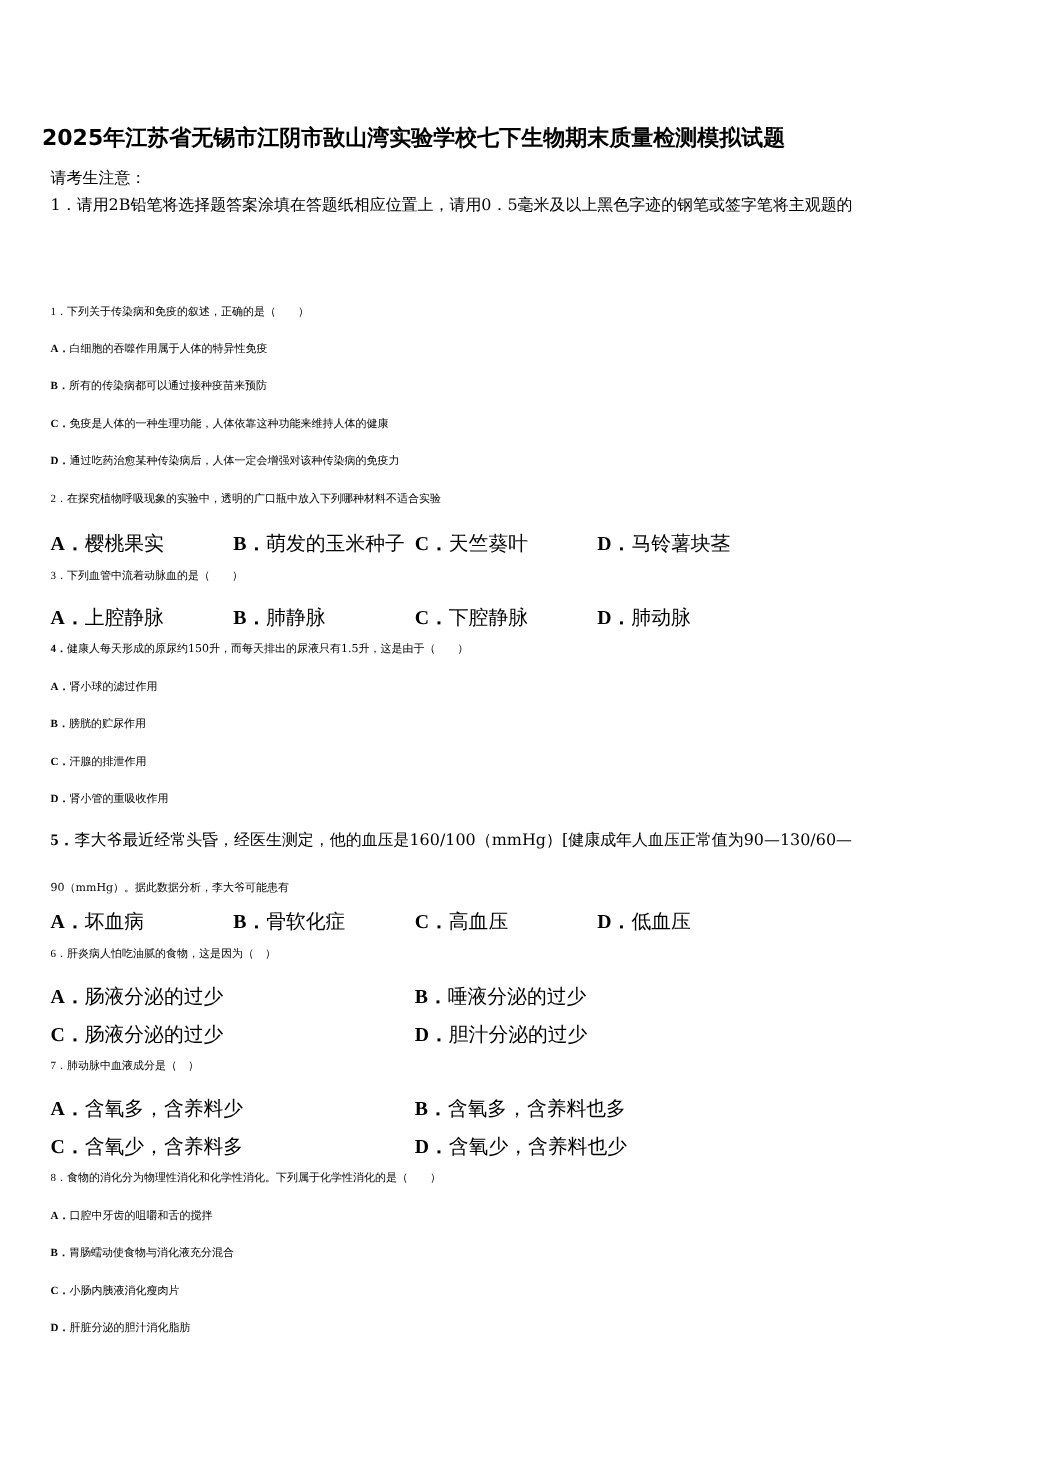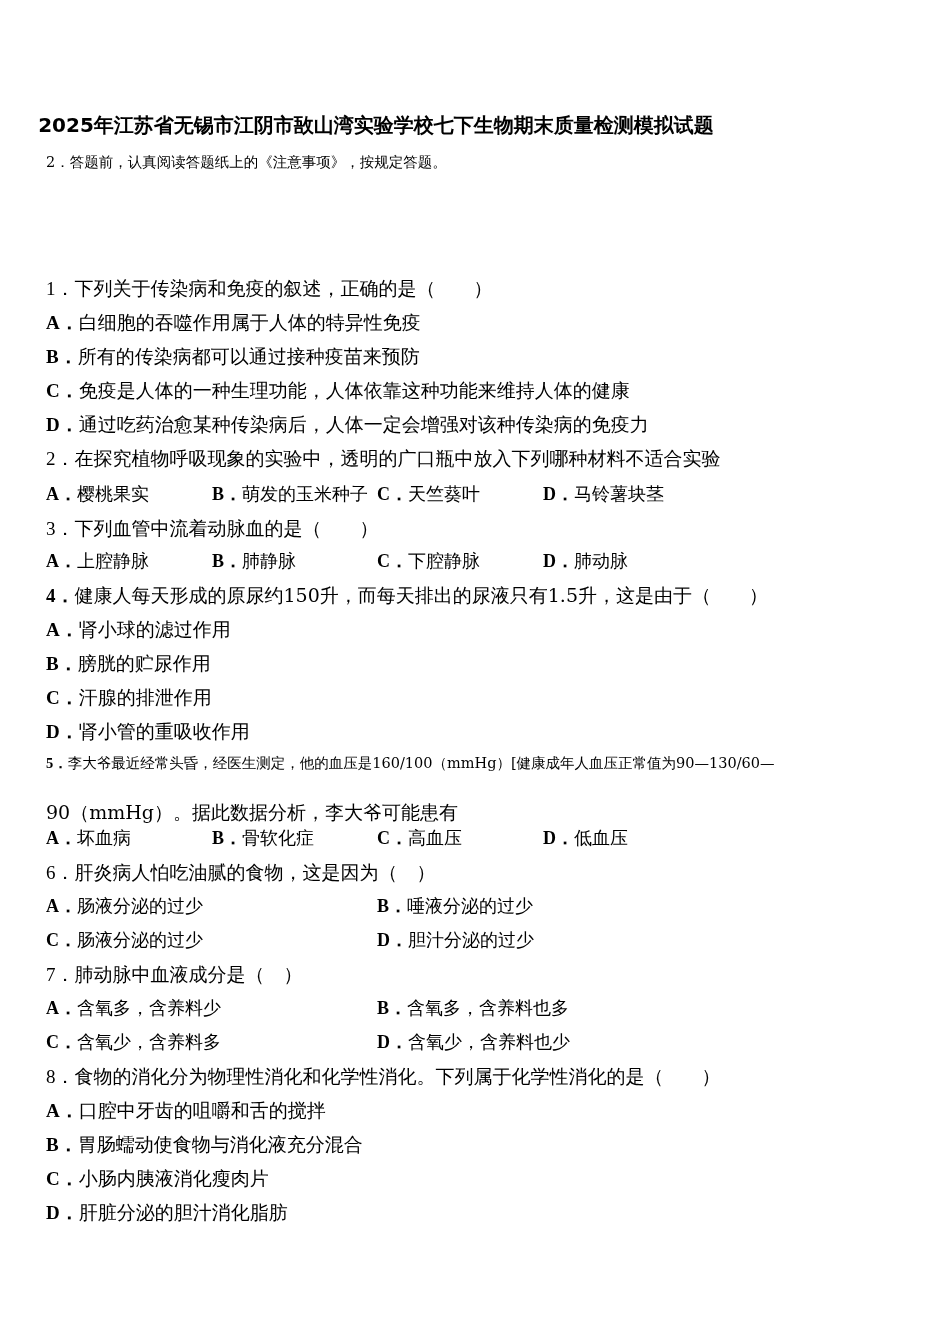--- a/index.html
+++ b/index.html
@@ -8,36 +8,37 @@
       font-family: "DejaVu Serif", "Liberation Serif", serif;
       color: #000;
     }
     .title {
       position: absolute; left: 0; top: 112px; width: 752px; text-align: center;
       font-family: "DejaVu Sans", "Liberation Sans", sans-serif;
       font-weight: bold; font-size: 20px; letter-spacing: 0px;
     }
     .notice { position: absolute; left: 46px; top: 150px; width: 860px; font-size: 14.5px; line-height: 25px; }
     .notice p { margin: 0; }
-    .line { position: absolute; left: 46px; font-size: 19px; white-space: nowrap; }
+    .line { position: absolute; left: 46px; font-size: 10px; white-space: nowrap; }
     .opt-label { font-family: "Liberation Serif", serif; font-weight: bold; }
     .num { font-family: "Liberation Serif", serif; }
     .bnum { font-family: "Liberation Serif", serif; font-weight: bold; }
     .row { position: absolute; left: 46px; font-size: 18px; white-space: nowrap; }
     .cell { position: absolute; top: 0; white-space: nowrap; }
   </style>
 </head>
 <body>
 
 <div>
 
   <div class="title">2025年江苏省无锡市江阴市敔山湾实验学校七下生物期末质量检测模拟试题</div>
 
   <div class="notice">
-    <p>2．答题前，认真阅读答题纸上的《注意事项》，按规定答题。</p>
+    <p>请考生注意：</p>
+    <p>1．请用2B铅笔将选择题答案涂填在答题纸相应位置上，请用0．5毫米及以上黑色字迹的钢笔或签字笔将主观题的</p>
   </div>
 
   <div class="line" style="top:276px">
     <span class="num">1．</span><span>下列关于传染病和免疫的叙述，正确的是（　　）</span>
   </div>
   <div class="line" style="top:310px">
     <span class="opt-label">A．</span><span>白细胞的吞噬作用属于人体的特异性免疫</span>
   </div>
   <div class="line" style="top:344px">
     <span class="opt-label">B．</span><span>所有的传染病都可以通过接种疫苗来预防</span>

